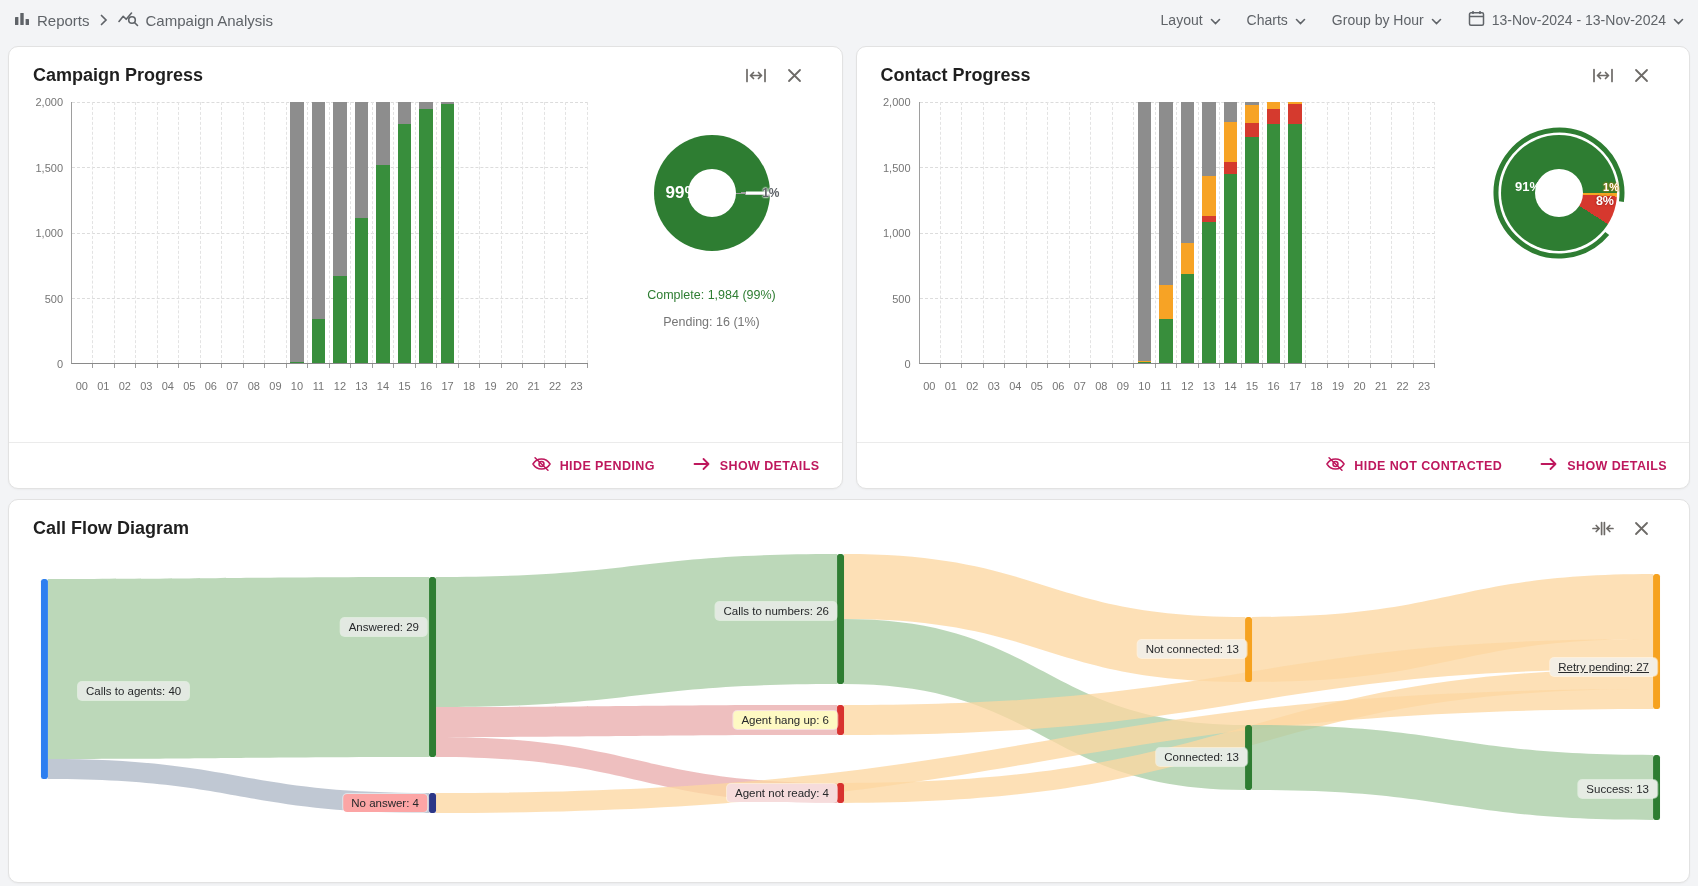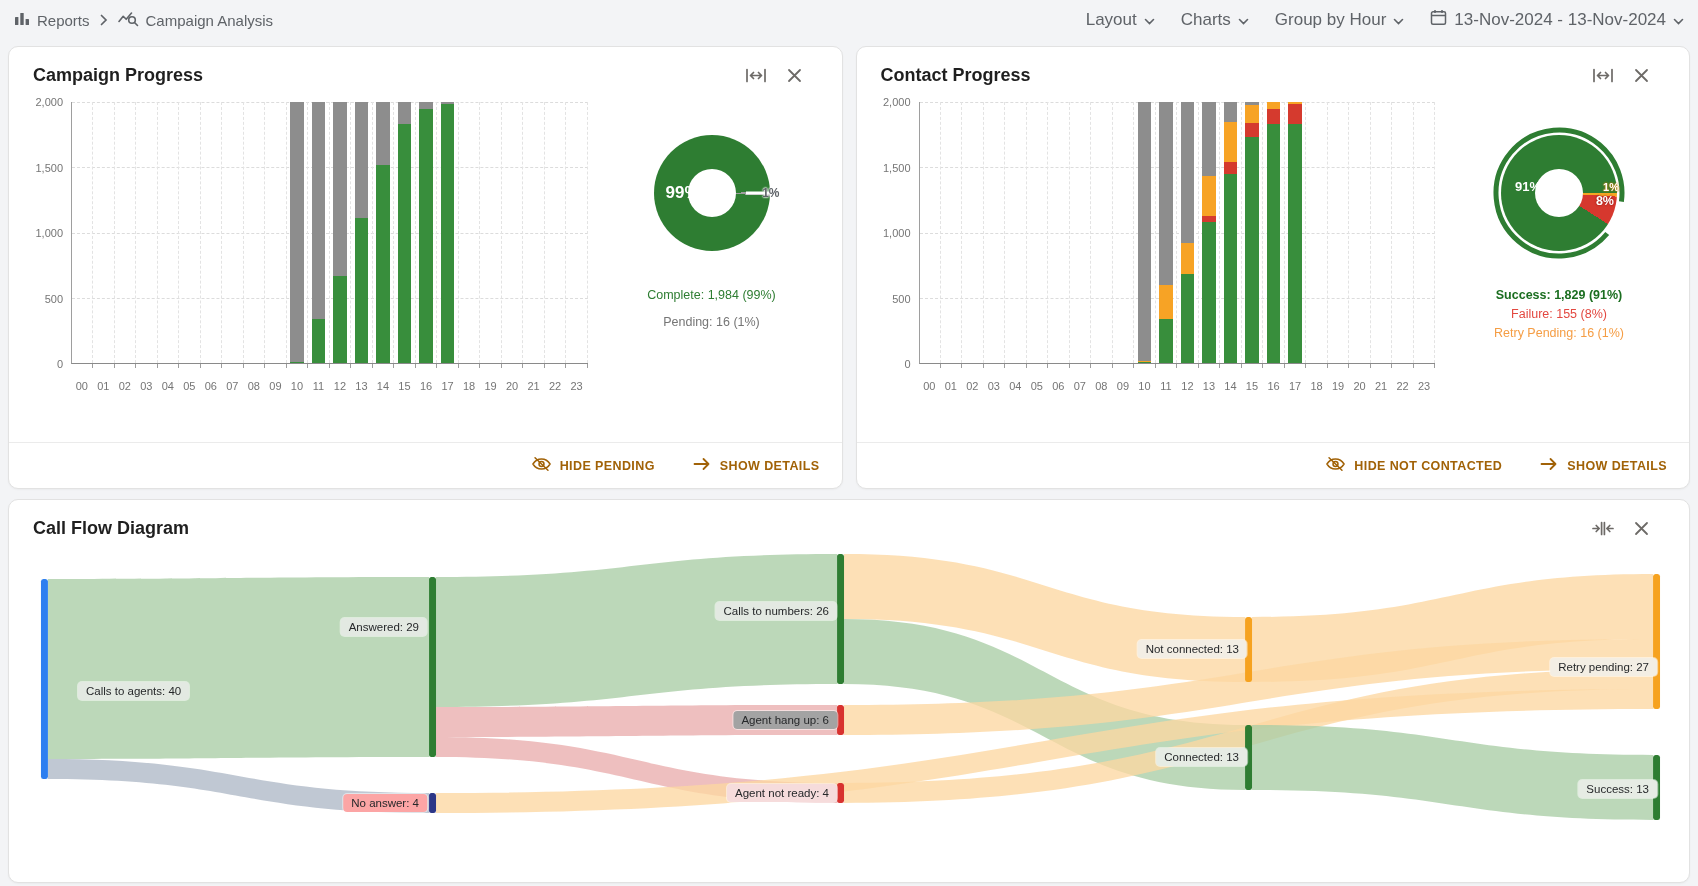--- a/index.html
+++ b/index.html
@@ -4,21 +4,21 @@
 <style>
   * { box-sizing: border-box; margin: 0; padding: 0; }
   html,body { background:#f3f4f6; font-family:"Liberation Sans", sans-serif; }
   body { width:1698px; height:886px; position:relative; color:#202124; }
 
   
   .topbar { height:40px; display:flex; align-items:center; justify-content:space-between; padding:0 14px 0 14px; }
   .crumbs { display:flex; align-items:center; gap:10px; font-size:15px; color:#5f6368; }
   .crumb { display:flex; align-items:center; gap:7px; cursor:pointer; }
   .crumb-sep { color:#5f6368; display:flex; align-items:center; }
-  .controls { display:flex; align-items:center; gap:26px; font-size:17px; color:#5f6368; }
+  .controls { display:flex; align-items:center; gap:26px; font-size:14px; color:#5f6368; }
   .ctrl { display:flex; align-items:center; gap:7px; cursor:pointer; }
 
   
   .cards-row { display:grid; grid-template-columns:1fr 1fr; gap:13px; margin:6px 8px 0 8px; }
   .card { background:#fff; border:1px solid #e2e2e2; border-radius:10px; position:relative;
           box-shadow:0 1px 2px rgba(0,0,0,.04); }
   .card.top { height:443px; }
   .card.wide { height:384px; margin:10px 8px 0 8px; }
   .card-head { display:flex; align-items:center; justify-content:space-between; padding:18px 40px 6px 24px; }
   .card-title { font-size:18px; font-weight:bold; color:#1f1f1f; }
@@ -55,21 +55,21 @@
   .d2-main { left:14px; top:44%; transform:translateY(-50%); color:#fff; font-size:13px; }
   .d2-s1 { right:-2px; top:45%; transform:translateY(-50%); color:#fff; font-size:11px;
            text-shadow:0 0 2px #c77d00,0 0 2px #c77d00; }
   .d2-s8 { right:3px; top:57%; transform:translateY(-50%); color:#fff; font-size:12.5px;
            text-shadow:0 0 2px #a52019,0 0 2px #a52019; }
   .legend { margin-top:26px; text-align:center; font-size:12.5px; line-height:19px; }
 
   
   .card-footer { position:absolute; left:0; right:0; bottom:0; height:46px; border-top:1px solid #ebebeb;
                  display:flex; align-items:center; justify-content:flex-end; gap:38px; padding-right:22px; }
-  .fbtn { display:flex; align-items:center; gap:9px; background:none; border:none; color:#a16207;
+  .fbtn { display:flex; align-items:center; gap:9px; background:none; border:none; color:#be185d;
           font-family:inherit; font-size:12.5px; font-weight:bold; letter-spacing:.4px; cursor:pointer; }
 
   
   .sankey-wrap { position:relative; height:322px; margin:4px 24px 0 24px; }
   .sankey-wrap svg { display:block; }
   .chip { position:absolute; background:#e7eae6; border-radius:4px; padding:3px 8px; font-size:11.5px;
           color:#26282a; white-space:nowrap; box-shadow:0 0 0 1px rgba(255,255,255,.5); }
 </style>
 </head>
 <body>
@@ -440,25 +440,20 @@
           <svg class="ring" width="134" height="134">
             <circle cx="67" cy="67" r="63" fill="none" stroke="#2e7d32" stroke-width="5" stroke-dasharray="360 36" transform="rotate(40 67 67)"></circle>
           </svg>
           <div class="donut" id="donut2" style="background: conic-gradient(from 90deg, rgb(245, 166, 35) 0%, rgb(245, 166, 35) 1%, rgb(214, 56, 46) 1%, rgb(214, 56, 46) 9%, rgb(46, 125, 50) 9%, rgb(46, 125, 50) 100%);">
             <div class="hole"></div>
             <div class="dlabel d2-main">91%</div>
             <div class="dlabel d2-s1">1%</div>
             <div class="dlabel d2-s8">8%</div>
           </div>
         </div>
-        <div class="legend" id="legend2">
-            <div class="lgline" style="color: rgb(27, 110, 32); font-weight: bold;">Success: 1,829 (91%)</div>
-            <div class="lgline" style="color: rgb(227, 72, 64);">Failure: 155 (8%)</div>
-            <div class="lgline" style="color: rgb(245, 157, 68);">Retry Pending: 16 (1%)</div>
-          </div>
       </div>
     </div>
     <div class="card-footer">
       <button class="fbtn">
         <span>
           <svg width="19" height="16" viewBox="0 0 20 16" fill="none" stroke="currentColor" stroke-width="1.6" stroke-linecap="round" stroke-linejoin="round">
               <path d="M1 8s3.2-5.3 9-5.3S19 8 19 8s-3.2 5.3-9 5.3S1 8 1 8z"></path>
               <circle cx="10" cy="8" r="2.6"></circle>
               <path d="M3.2 1.4l13.6 13.2"></path>
             </svg>
@@ -515,20 +510,20 @@
         <rect x="808" y="234" width="7" height="20" rx="2.5" fill="#d8322f"></rect>
         <rect x="1218" y="68" width="7" height="65" rx="2.5" fill="#f6a21f"></rect>
         <rect x="1218" y="176" width="7" height="65" rx="2.5" fill="#2e7d32"></rect>
         <rect x="1628" y="25" width="7" height="135" rx="2.5" fill="#f6a21f"></rect>
         <rect x="1628" y="206" width="7" height="65" rx="2.5" fill="#2e7d32"></rect>
       </svg>
   <div class="chip" style="background: rgb(227, 233, 226); top: 142px; left: 45px; transform: translateY(-50%);">Calls to agents: 40</div>
       <div class="chip" style="background: rgb(227, 233, 226); top: 78px; left: 394px; transform: translate(-100%, -50%);">Answered: 29</div>
       <div class="chip" style="background: #fca5a5; top: 254px; left: 394px; transform: translate(-100%, -50%);">No answer: 4</div>
       <div class="chip" style="background: rgb(227, 233, 226); top: 62px; left: 804px; transform: translate(-100%, -50%);">Calls to numbers: 26</div>
-      <div class="chip" style="background: #a3a3a3; top: 171px; left: 804px; transform: translate(-100%, -50%);">Agent hang up: 6</div>
+      <div class="chip" style="background: #fef9c3; top: 171px; left: 804px; transform: translate(-100%, -50%);">Agent hang up: 6</div>
       <div class="chip" style="background: rgb(246, 220, 220); top: 244px; left: 804px; transform: translate(-100%, -50%);">Agent not ready: 4</div>
       <div class="chip" style="background: rgb(243, 238, 228); top: 100px; left: 1214px; transform: translate(-100%, -50%);">Not connected: 13</div>
       <div class="chip" style="background: rgb(230, 236, 228); top: 208px; left: 1214px; transform: translate(-100%, -50%);">Connected: 13</div>
-      <div class="chip" style="background: rgb(243, 238, 228); top: 118px; left: 1624px; transform: translate(-100%, -50%);">Retry pending: 27</div>
+      <div class="chip" style="background: rgb(243, 238, 228); top: 118px; left: 1624px; transform: translate(-100%, -50%); text-decoration: underline;">Retry pending: 27</div>
       <div class="chip" style="background: rgb(230, 236, 228); top: 240px; left: 1624px; transform: translate(-100%, -50%);">Success: 13</div>
     </div>
 </div>
 
 </body></html>

